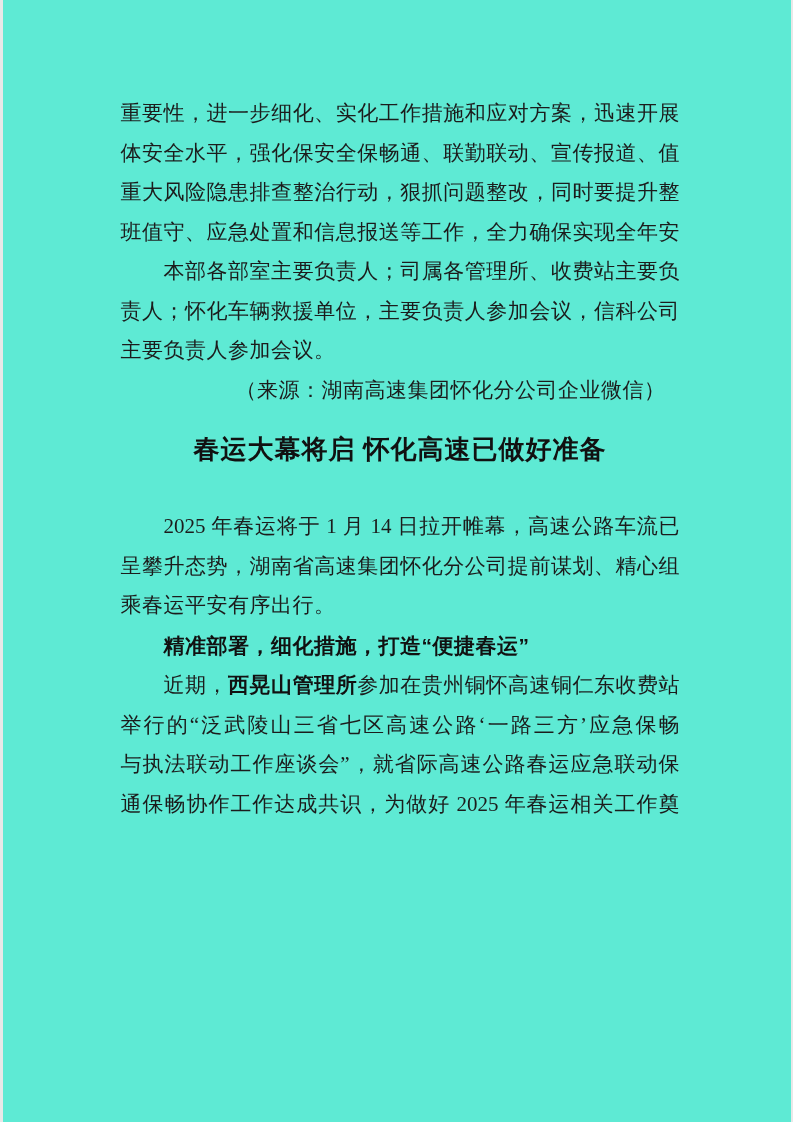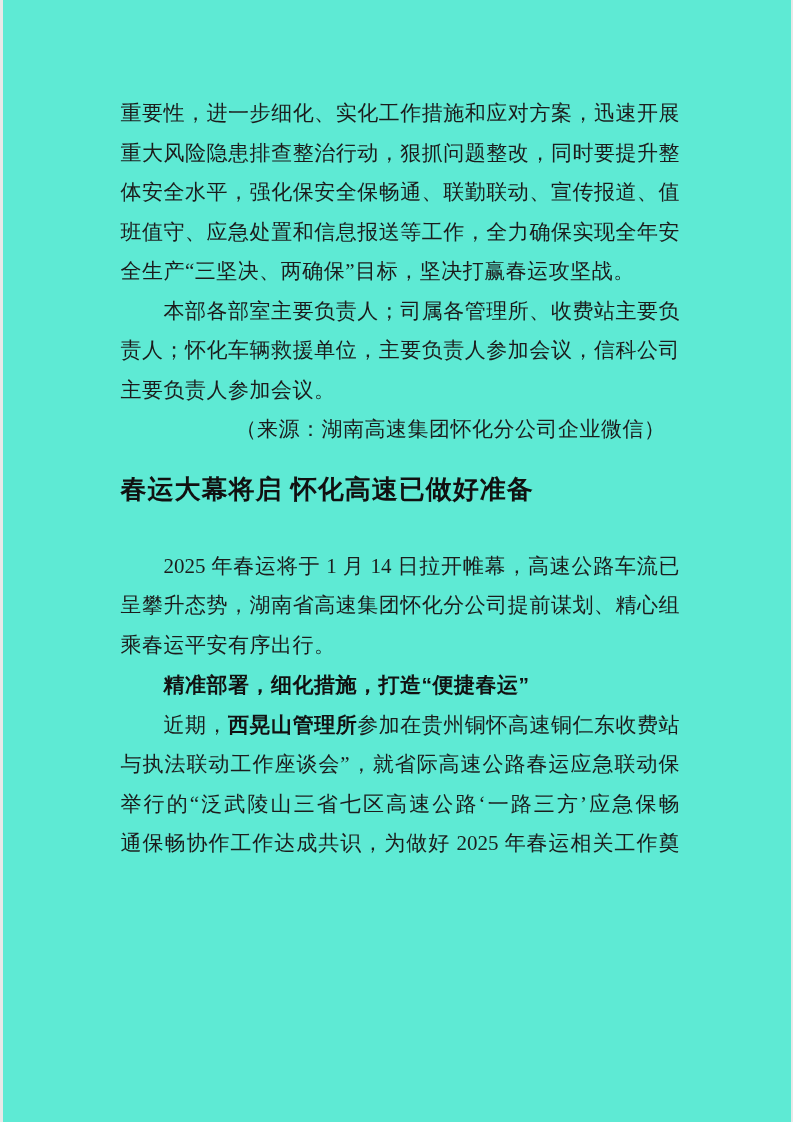--- a/index.html
+++ b/index.html
@@ -31,20 +31,21 @@
     letter-spacing: 0;
   }
   .line.indent { text-indent: 43px; }
   .line.source {
     text-align: right;
     text-align-last: right;
     padding-right: 14px;
     white-space: nowrap;
   }
   .heading {
+    text-align: center;
     font-family: "Liberation Sans", sans-serif;
     font-weight: bold;
     font-size: 26px;
     line-height: 34px;
     margin-top: 22px;
     margin-bottom: 41px;
     letter-spacing: 1px;
     color: #111111;
   }
   .subheading,
@@ -53,31 +54,30 @@
     font-weight: bold;
     color: #111111;
   }
 </style>
 </head>
 <body>
 
 <div class="page">
   <div class="content">
       <div class="line justify"><span>重要性，进一步细化、实化工作措施和应对方案，迅速开展</span></div>
+      <div class="line justify"><span>体安全水平，强化保安全保畅通、联勤联动、宣传报道、值</span></div>
       <div class="line justify"><span>重大风险隐患排查整治行动，狠抓问题整改，同时要提升整</span></div>
-      <div class="line justify"><span>体安全水平，强化保安全保畅通、联勤联动、宣传报道、值</span></div>
       <div class="line justify"><span>班值守、应急处置和信息报送等工作，全力确保实现全年安</span></div>
-      <div class="line"><span>全生产“三坚决、两确保”目标，坚决打赢春运攻坚战。</span></div>
       <div class="line indent justify"><span>本部各部室主要负责人；司属各管理所、收费站主要负</span></div>
       <div class="line justify"><span>责人；怀化车辆救援单位，主要负责人参加会议，信科公司</span></div>
       <div class="line"><span>主要负责人参加会议。</span></div>
       <div class="line source">（来源：湖南高速集团怀化分公司企业微信）</div>
       <div class="heading">春运大幕将启 怀化高速已做好准备</div>
       <div class="line indent justify"><span>2025 年春运将于 1 月 14 日拉开帷幕，高速公路车流已</span></div>
       <div class="line justify"><span>呈攀升态势，湖南省高速集团怀化分公司提前谋划、精心组</span></div>
       <div class="line"><span>乘春运平安有序出行。</span></div>
       <div class="line indent subheading"><span>精准部署，细化措施，打造“便捷春运”</span></div>
       <div class="line indent justify"><span>近期，</span><span class="seg-bold">西晃山管理所</span><span>参加在贵州铜怀高速铜仁东收费站</span></div>
+      <div class="line justify"><span>举行的“泛武陵山三省七区高速公路‘一路三方’应急保畅</span></div>
       <div class="line justify"><span>与执法联动工作座谈会”，就省际高速公路春运应急联动保</span></div>
-      <div class="line justify"><span>举行的“泛武陵山三省七区高速公路‘一路三方’应急保畅</span></div>
       <div class="line justify"><span>通保畅协作工作达成共识，为做好 2025 年春运相关工作奠</span></div>
     </div>
 </div>
 
 </body></html>

